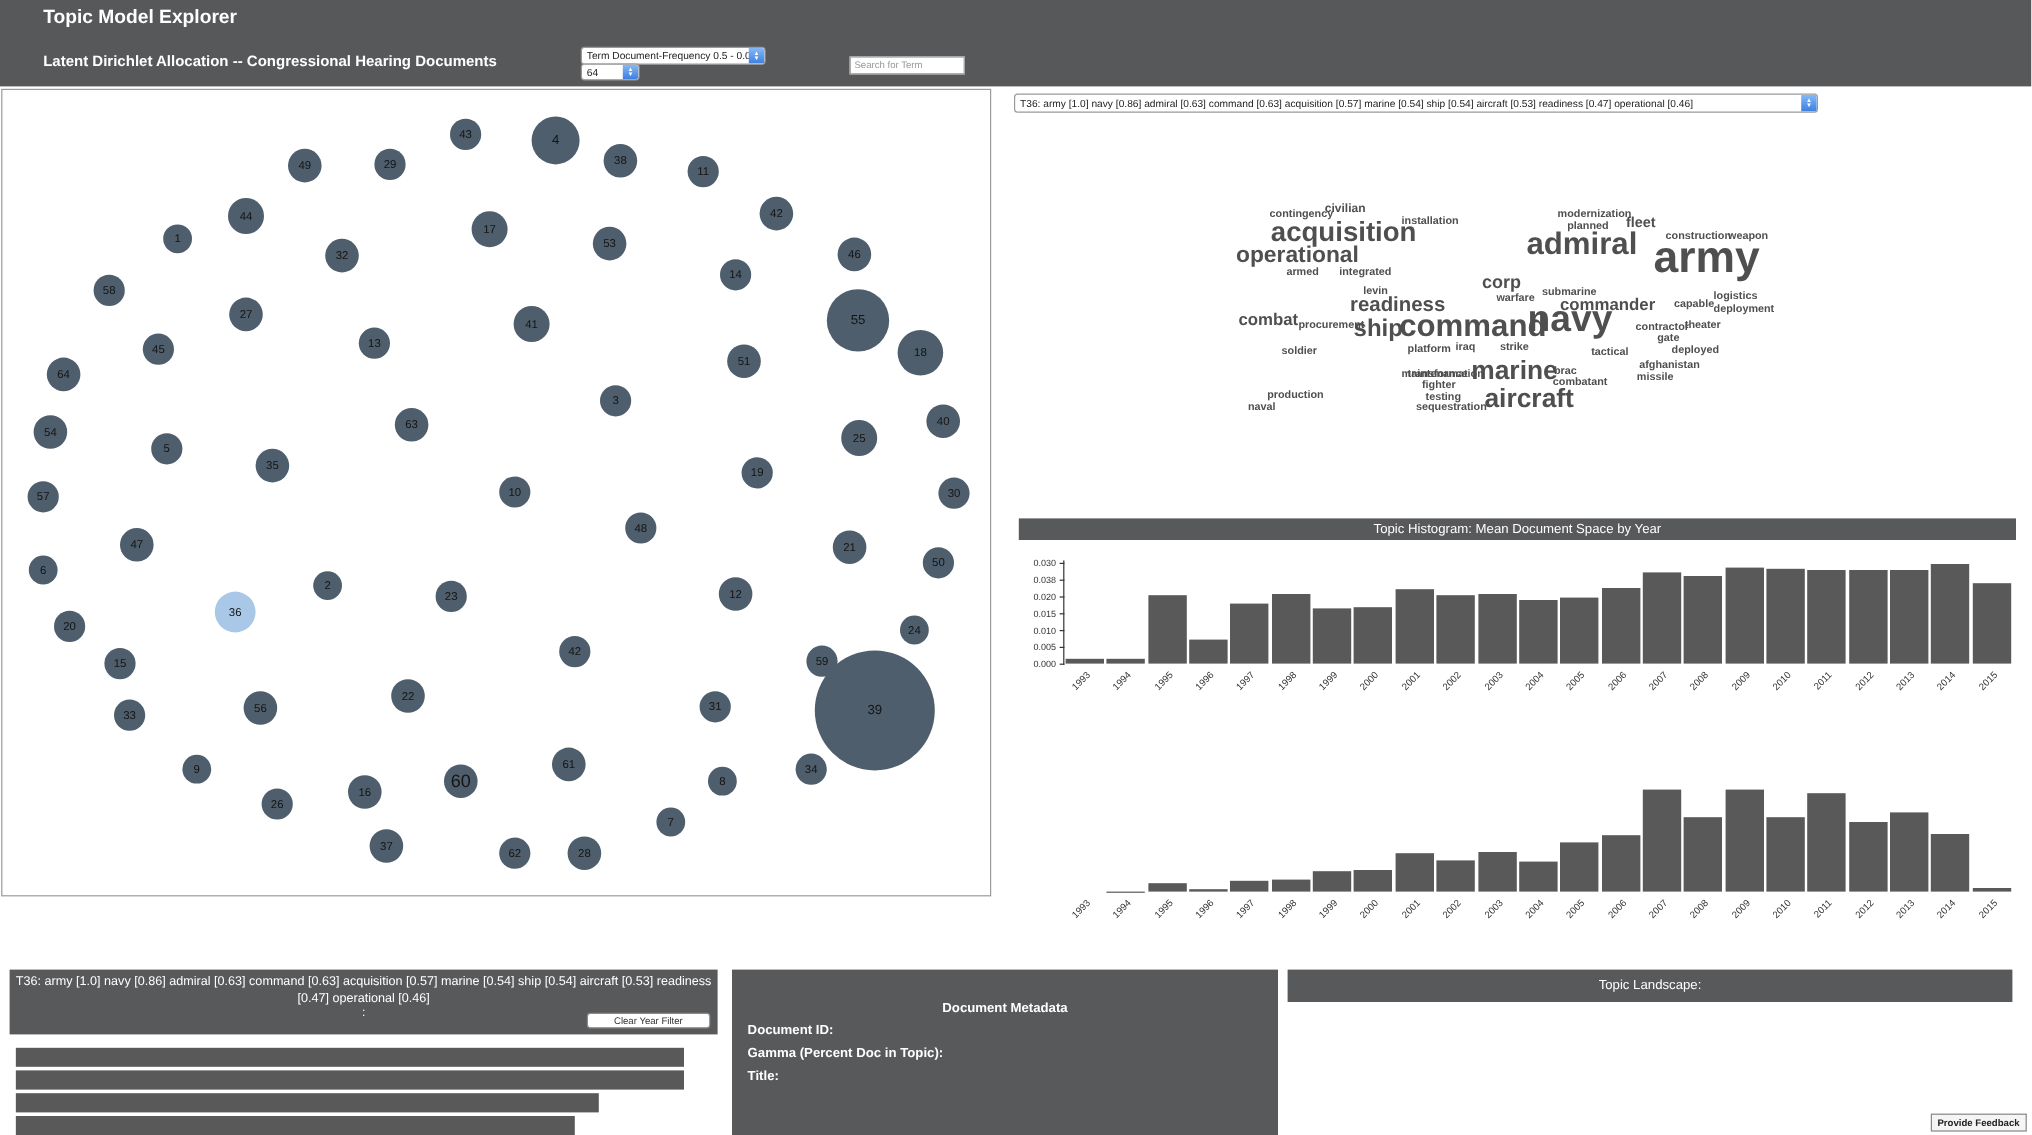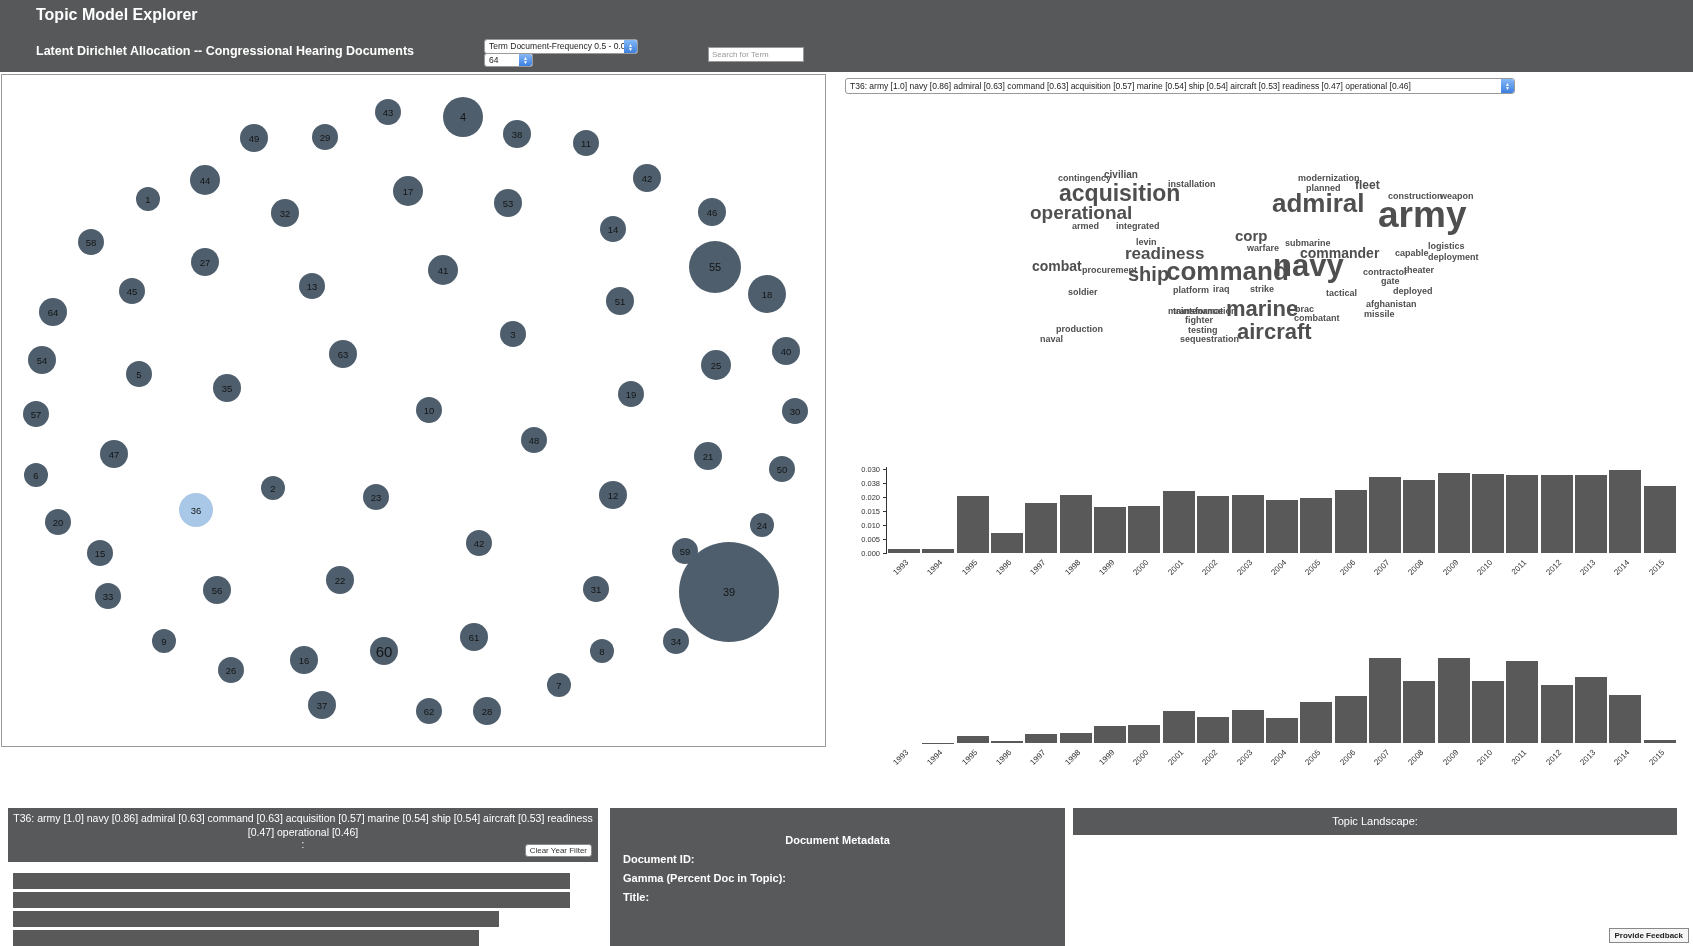--- a/index.html
+++ b/index.html
@@ -37,21 +37,21 @@
   .bar{position:absolute;bottom:0;width:32px;background:#595959;}
   .xlab{position:absolute;width:32px;text-align:right;font-size:8px;color:#333;transform:rotate(-45deg);transform-origin:100% 0;}
   #h1-axis{position:absolute;left:835px;top:465px;width:52px;height:92px;}
   .axline{position:absolute;right:0;top:2px;width:1px;height:87px;background:#333;}
   .tick{position:absolute;right:0;width:4px;height:1px;background:#333;}
   .ticklab{position:absolute;right:7px;font-size:7.5px;color:#333;}
 
   
   #t36{position:absolute;left:8px;top:808px;width:590px;height:54px;background:#58595b;color:#fff;font-size:10.5px;text-align:center;padding-top:4px;box-sizing:border-box;line-height:1.3;}
   #t36 .colon{font-size:10px;line-height:1.1;}
-  #clear-btn{position:absolute;right:6px;bottom:5px;font-size:8px;background:#fff;border:1px solid #8a8a8a;border-radius:3px;padding:1px 4px;color:#333;font-family:"Liberation Sans",sans-serif;}
+  #clear-btn{position:absolute;right:6px;bottom:5px;font-size:8px;background:#fff;border:1px solid #8a8a8a;border-radius:3px;padding:1px 22px;color:#333;font-family:"Liberation Sans",sans-serif;}
   #term-bars{position:absolute;left:13px;top:873px;width:585px;height:73px;overflow:hidden;}
   .tbar{position:absolute;left:0;height:16px;background:#595959;}
 
   
   #meta{position:absolute;left:610px;top:808px;width:455px;height:138px;background:#58595b;color:#fff;}
   #meta .mtitle{font-size:11px;font-weight:bold;text-align:center;margin-top:26px;}
   #meta .mfield{font-size:11px;font-weight:bold;margin:7px 0 0 13px;}
   #meta .mfield:first-of-type{margin-top:18px;}
 
   
@@ -204,20 +204,21 @@
       <span class="cw" style="left: 416px; top: 145px; font-size: 9px;">afghanistan</span>
       <span class="cw" style="left: 414px; top: 155px; font-size: 9px;">missile</span>
       <span class="cw" style="left: 235px; top: 161px; font-size: 9px;">fighter</span>
       <span class="cw" style="left: 106px; top: 170px; font-size: 9px;">production</span>
       <span class="cw" style="left: 238px; top: 171px; font-size: 9px;">testing</span>
       <span class="cw" style="left: 230px; top: 180px; font-size: 9px;">sequestration</span>
       <span class="cw" style="left: 287px; top: 166px; font-size: 22px;">aircraft</span>
       <span class="cw" style="left: 90px; top: 180px; font-size: 9px;">naval</span>
     </div>
 
+  <div class="hist-title" id="h1-title">Topic Histogram: Mean Document Space by Year</div>
   <div id="h1-axis">
       <div class="axline"></div>
       <div class="tick" style="top: 88px;"></div>
       <div class="ticklab" style="top: 84px;">0.000</div>
       <div class="tick" style="top: 74px;"></div>
       <div class="ticklab" style="top: 70px;">0.005</div>
       <div class="tick" style="top: 60px;"></div>
       <div class="ticklab" style="top: 56px;">0.010</div>
       <div class="tick" style="top: 46px;"></div>
       <div class="ticklab" style="top: 42px;">0.015</div>

